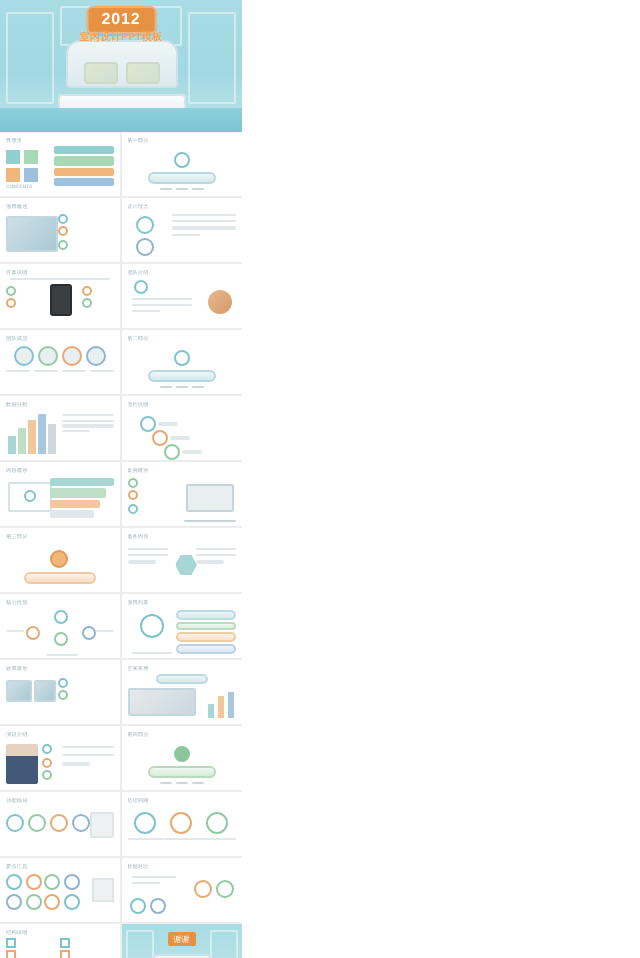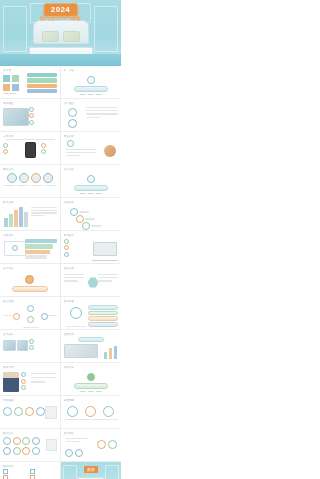--- a/index.html
+++ b/index.html
@@ -121,21 +121,21 @@
 </style>
 </head>
 <body>
 
 <div class="page">
 
   <div class="cover">
     <div class="wall-panel wp1"></div>
     <div class="wall-panel wp2"></div>
     <div class="wall-panel wp3"></div>
-    <div class="badge">2024</div>
+    <div class="badge">2012</div>
     <div class="cover-sub">室内设计PPT模板</div>
     <div class="bed">
       <div class="headboard"></div>
       <div class="pillow pl"></div>
       <div class="pillow pr"></div>
       <div class="mattress"></div>
       <div class="bedbase"></div>
       <div class="leg leg-l"></div>
       <div class="leg leg-r"></div>
     </div>

